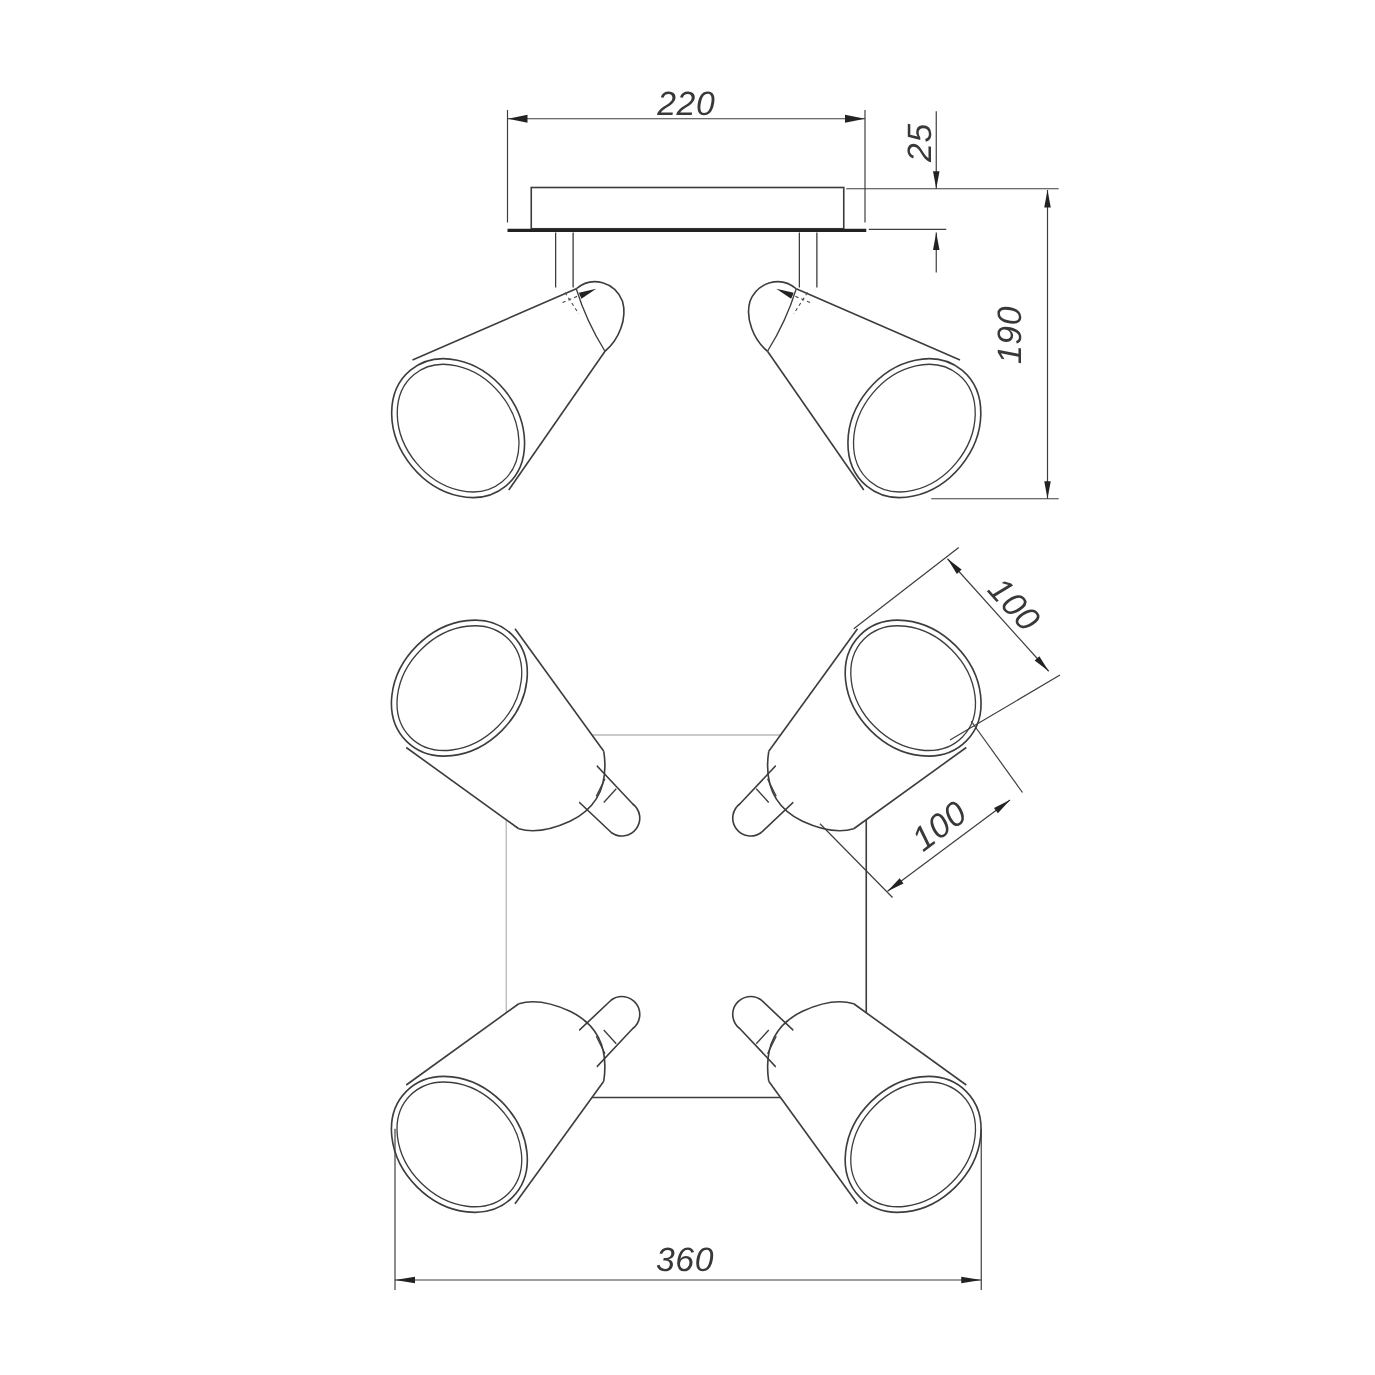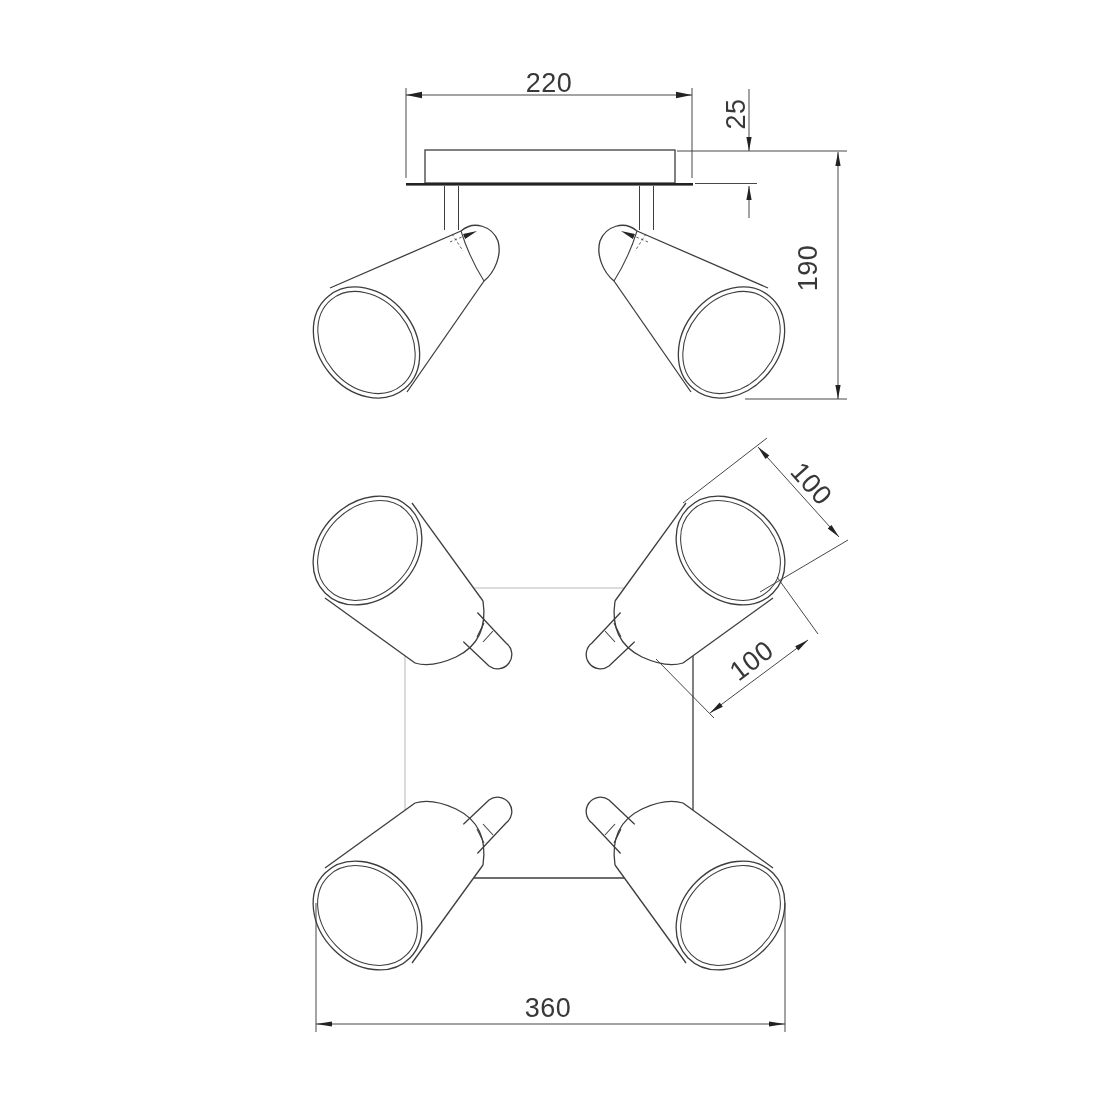--- a/index.html
+++ b/index.html
@@ -7,20 +7,21 @@
     padding: 0;
     background: #ffffff;
     font-family: "Liberation Sans", sans-serif;
   }
   .canvas {
     position: relative;
     width: 1100px;
     height: 1100px;
     background: #ffffff;
     overflow: hidden;
+    font-style: italic;
   }
   svg { display: block; }
   .outline  { stroke: #3d3d3d; stroke-width: 1.3; fill: none; }
   .outline-f{ stroke: #3d3d3d; stroke-width: 1.3; fill: #ffffff; }
   .fillw    { fill: #ffffff; stroke: none; }
   .thin     { stroke: #3d3d3d; stroke-width: 1.05; fill: none; }
   .hidden-edge { stroke: #b9b9b9; stroke-width: 1.05; fill: none; }
   .dim      { stroke: #3d3d3d; stroke-width: 0.95; fill: none; }
   .arrow    { fill: #222222; stroke: none; }
   .dash     { stroke: #4a4a4a; stroke-width: 0.9; fill: none; stroke-dasharray: 2.6 2.4; }

